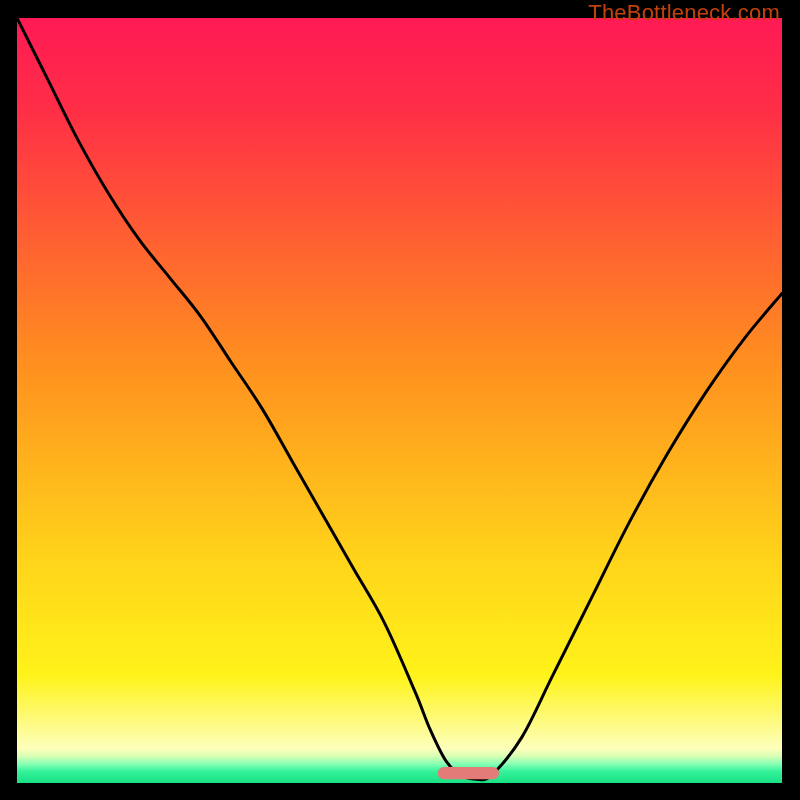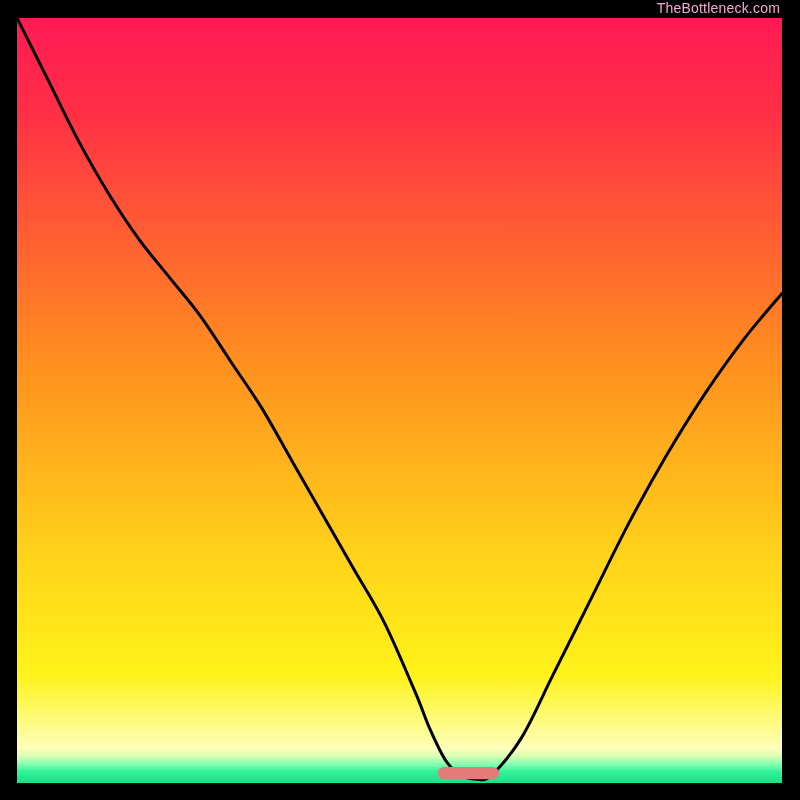--- a/index.html
+++ b/index.html
@@ -24,23 +24,23 @@
     top: 18px;
     width: 765px;
     height: 765px;
     overflow: hidden;
   }
   .watermark {
     position: absolute;
     top: 0px;
     right: 20px;
     font-family: Arial, Helvetica, sans-serif;
-    font-size: 14px;
+    font-size: 22px;
     font-weight: 500;
-    color: #f9a8d4;
+    color: #c2410c;
     letter-spacing: 0.2px;
   }
   svg {
     display: block;
   }
 </style>
 </head>
 <body>
 <div class="frame">
   <div class="plot">

